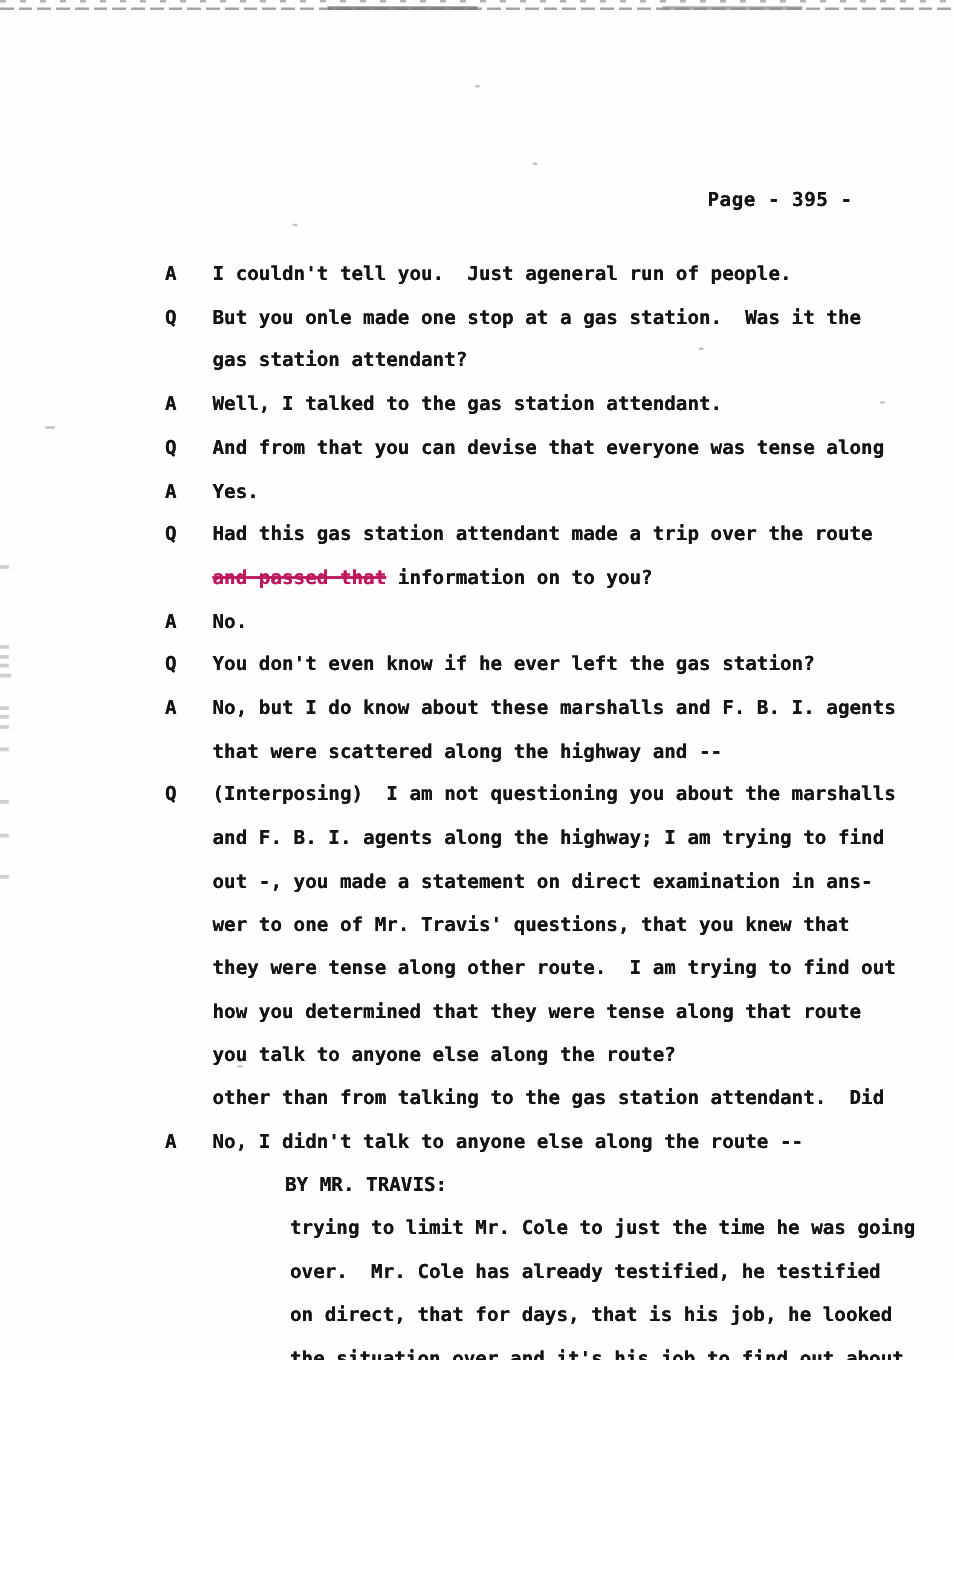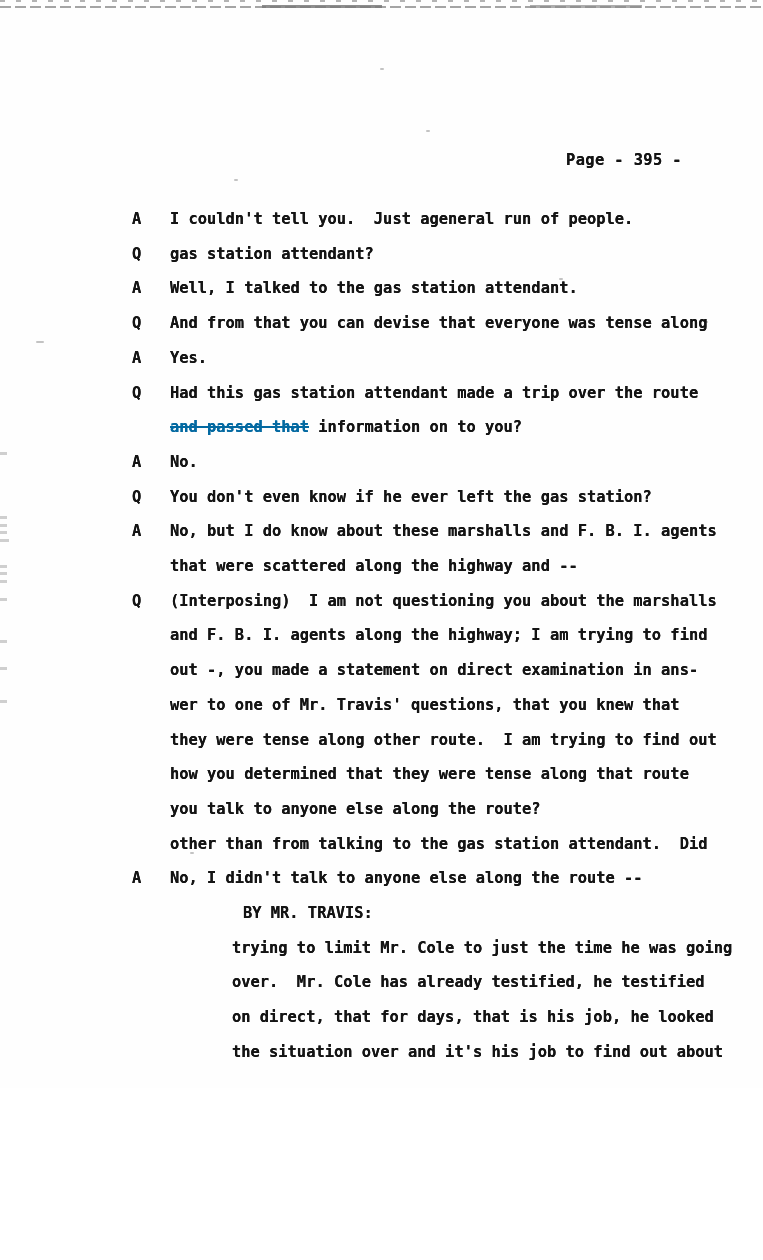--- a/index.html
+++ b/index.html
@@ -67,30 +67,30 @@
     width: 763px;
     font-size: 15.4px;
     text-shadow: 0 0 .5px currentColor;
   }
   .line {
     position: relative;
     line-height: 34.7px;
     white-space: pre;
     padding-left: 170px;
   }
-  .line.byline        { padding-left: 228px; margin-left: 15px; }
+  .line.byline        { padding-left: 228px; }
   .line.paragraph.first { padding-left: 272px; }
   .line.paragraph.cont  { padding-left: 232px; }
   .speaker {
     position: absolute;
     left: 132px;
     top: 0;
   }
   .struck {
-    color: #0369a1;
+    color: #be185d;
     text-decoration: line-through;
     text-decoration-thickness: 1.5px;
     text-align: center;
   }
 </style>
 </head>
 <body>
 
 <div id="page">
 
@@ -117,21 +117,21 @@
   <div class="scan-speck" style="left:234px; top:179px"></div>
   <div class="scan-speck" style="left:559px; top:278px"></div>
   <div class="scan-speck" style="left:36px;  top:341px; width:8px"></div>
   <div class="scan-speck" style="left:190px; top:852px"></div>
   <div class="scan-speck" style="left:704px; top:321px"></div>
 
   <div class="page-label">Page - 395 -</div>
 
   <div class="body-text">
       <div class="line qa first"><span class="speaker">A</span><span>I couldn't tell you.  Just ageneral run of people.</span></div>
-      <div class="line qa first"><span class="speaker">Q</span></div>
+      <div class="line qa first"><span class="speaker">Q</span><span>But you onle made one stop at a gas station.  Was it the</span></div>
       <div class="line qa cont"><span>gas station attendant?</span></div>
       <div class="line qa first"><span class="speaker">A</span><span>Well, I talked to the gas station attendant.</span></div>
       <div class="line qa first"><span class="speaker">Q</span><span>And from that you can devise that everyone was tense along</span></div>
       <div class="line qa first"><span class="speaker">A</span><span>Yes.</span></div>
       <div class="line qa first"><span class="speaker">Q</span><span>Had this gas station attendant made a trip over the route</span></div>
       <div class="line qa cont"><span><s class="struck">and passed that</s> information on to you?</span></div>
       <div class="line qa first"><span class="speaker">A</span><span>No.</span></div>
       <div class="line qa first"><span class="speaker">Q</span><span>You don't even know if he ever left the gas station?</span></div>
       <div class="line qa first"><span class="speaker">A</span><span>No, but I do know about these marshalls and F. B. I. agents</span></div>
       <div class="line qa cont"><span>that were scattered along the highway and --</span></div>

